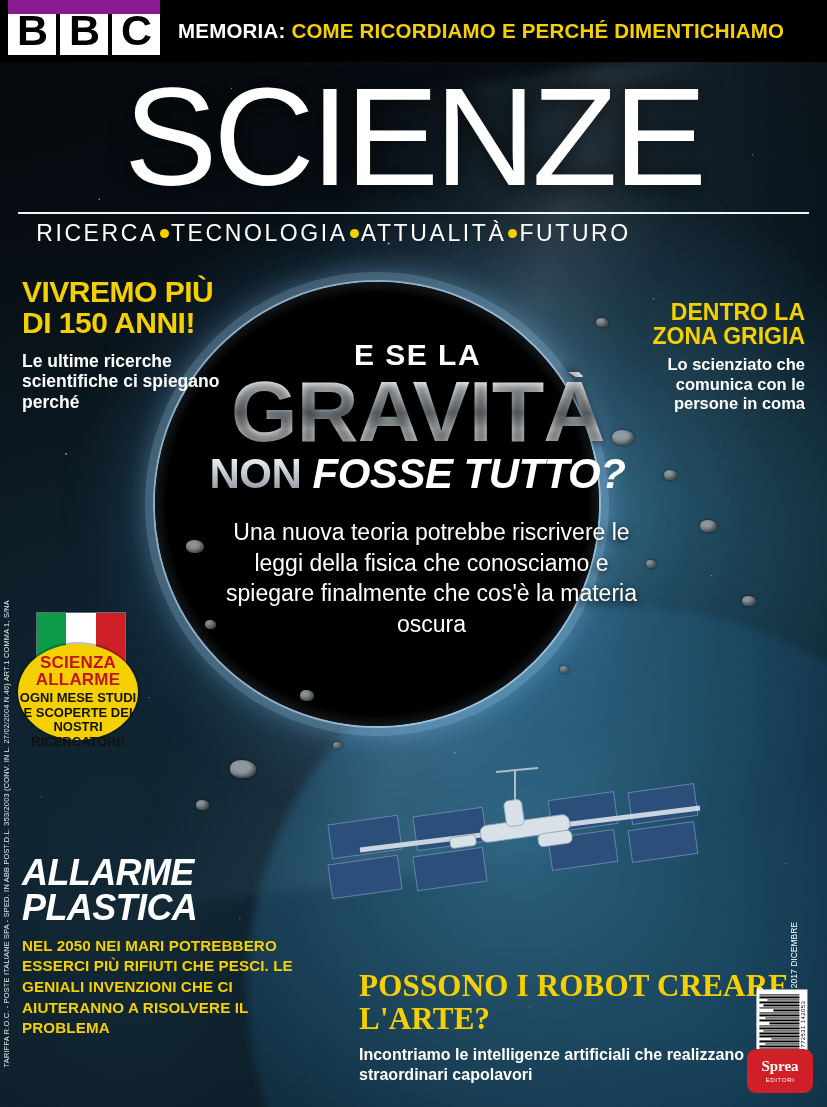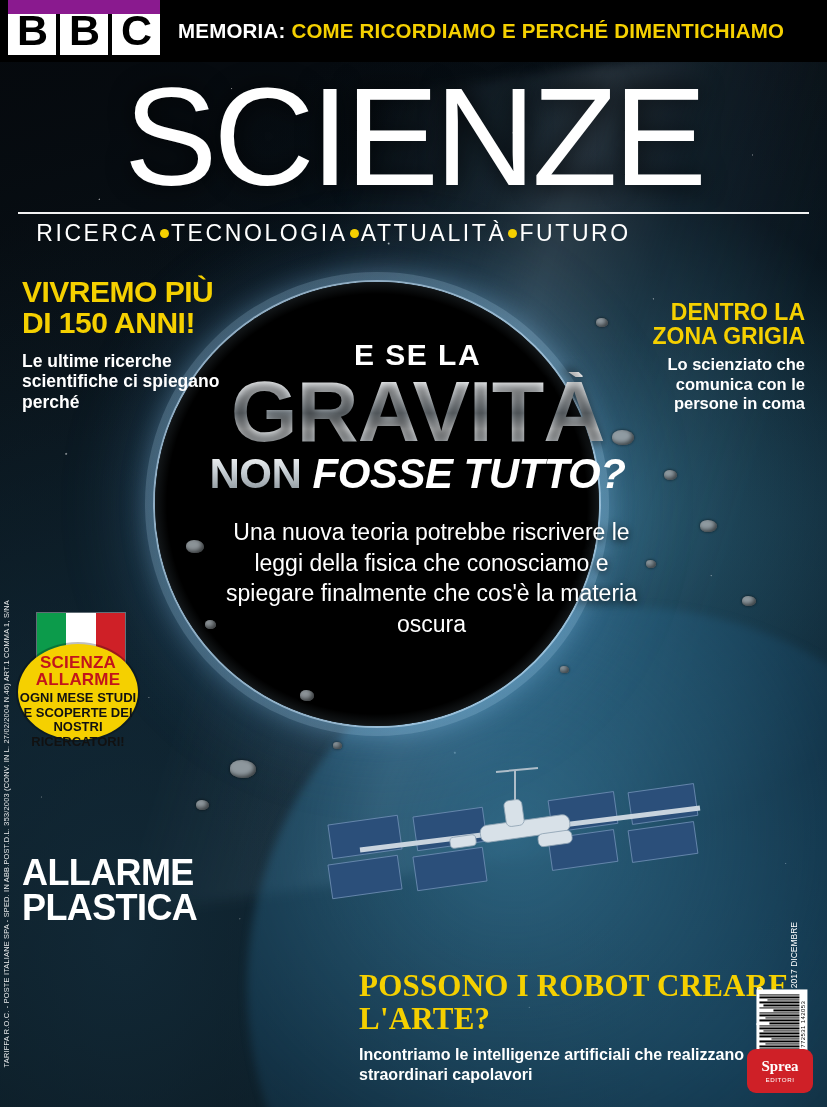--- a/index.html
+++ b/index.html
@@ -121,21 +121,21 @@
   .badge .b1 { font-size:17px; font-weight:bold; line-height:1.0; color:#c2151b; letter-spacing:.2px;}
   .badge .b2 { font-size:13px; font-weight:bold; line-height:1.12; margin-top:3px; }
   
   .spine {
     position:absolute; left:2px; top:600px; transform-origin: left top;
     transform: rotate(-90deg) translateX(-100%);
     color:#fff; font-size:7.4px; white-space:nowrap; opacity:.9; letter-spacing:.2px;
   }
   
   .plastica { position:absolute; left:22px; top:855px; width:290px; z-index:26; }
-  .plastica .hd { color:#fff; font-size:36px; font-weight:bold; line-height:0.98; letter-spacing:-0.6px; }
+  .plastica .hd { color:#fff; font-size:36px; font-weight:bold; line-height:0.98; letter-spacing:-0.6px;font-style:italic; }
   .plastica .body { margin-top:10px; color:#f5d000; font-size:15.2px; font-weight:bold; line-height:1.36; letter-spacing:.1px; }
   
   .grigia { position:absolute; right:22px; top:272px; width:190px; text-align:right; z-index:26;margin-top:28px; }
   .grigia .hd { color:#f5d000; font-size:23px; font-weight:bold; line-height:1.05; }
   .grigia .sub { margin-top:7px; color:#fff; font-size:16.5px; font-weight:bold; line-height:1.17; }
   
   .hero { position:absolute; left:190px; top:340px; width:455px; text-align:center; z-index:26; }
   .hero .l1 { color:#fff; font-size:30px; font-weight:bold; letter-spacing:1.5px; line-height:1; text-shadow:0 2px 8px rgba(0,0,0,.9); }
   .hero .l2 {
     font-size:86px; font-weight:bold; line-height:0.92; letter-spacing:-1px; margin-top:2px;
@@ -282,20 +282,21 @@
     <div class="l2">GRAVITÀ</div>
     <div class="l3">
       <span class="grey">NON</span>
       <span class="white">FOSSE TUTTO?</span>
     </div>
     <div class="deck">Una nuova teoria potrebbe riscrivere le leggi della fisica che conosciamo e spiegare finalmente che cos'è la materia oscura</div>
   </div>
 
   <div class="plastica">
     <div class="hd">ALLARME PLASTICA</div>
+    <div class="body">NEL 2050 NEI MARI POTREBBERO ESSERCI PIÙ RIFIUTI CHE PESCI. LE GENIALI INVENZIONI CHE CI AIUTERANNO A RISOLVERE IL PROBLEMA</div>
   </div>
 
   <div class="robot">
     <div class="hd">POSSONO I ROBOT CREARE L'ARTE?</div>
     <div class="sub">Incontriamo le intelligenze artificiali che realizzano straordinari capolavori</div>
   </div>
 
   <div class="issue">MENSILE - N°53  € 4,90</div>
   <div class="issue2">P1.1 N.1 2017 DICEMBRE</div>
   <div class="barcode">

